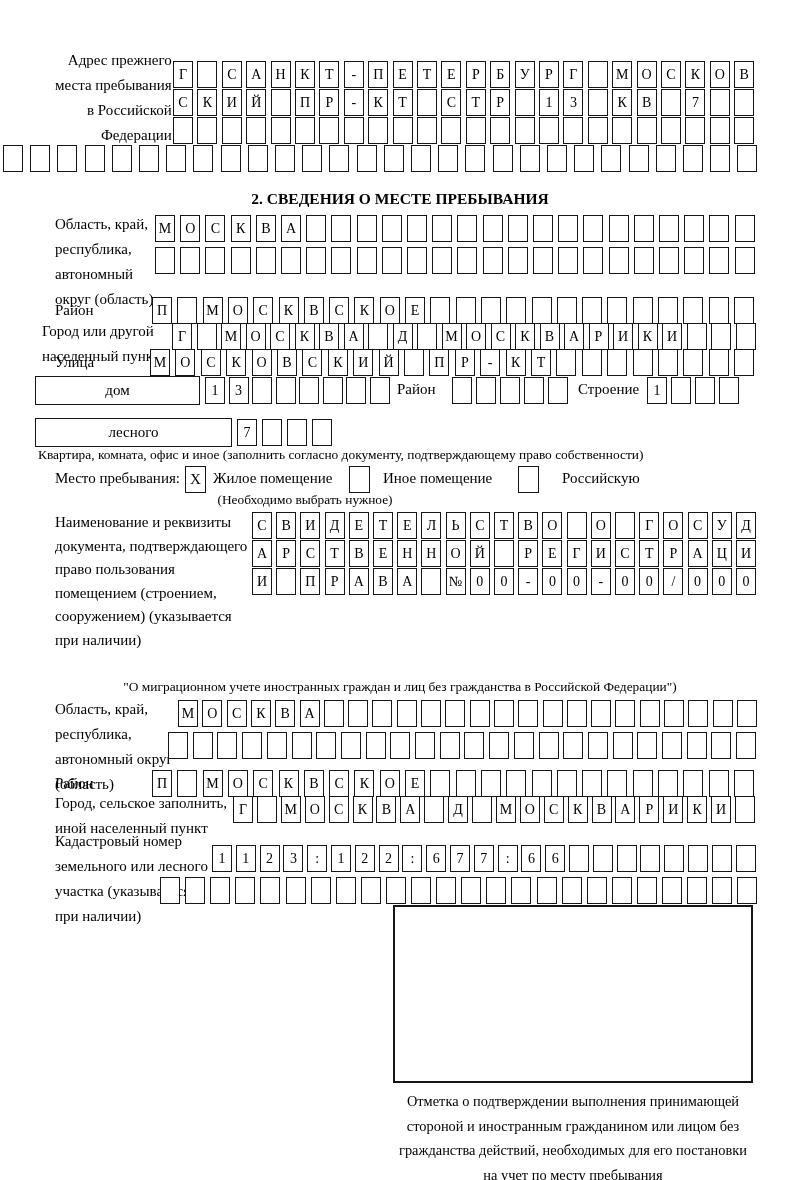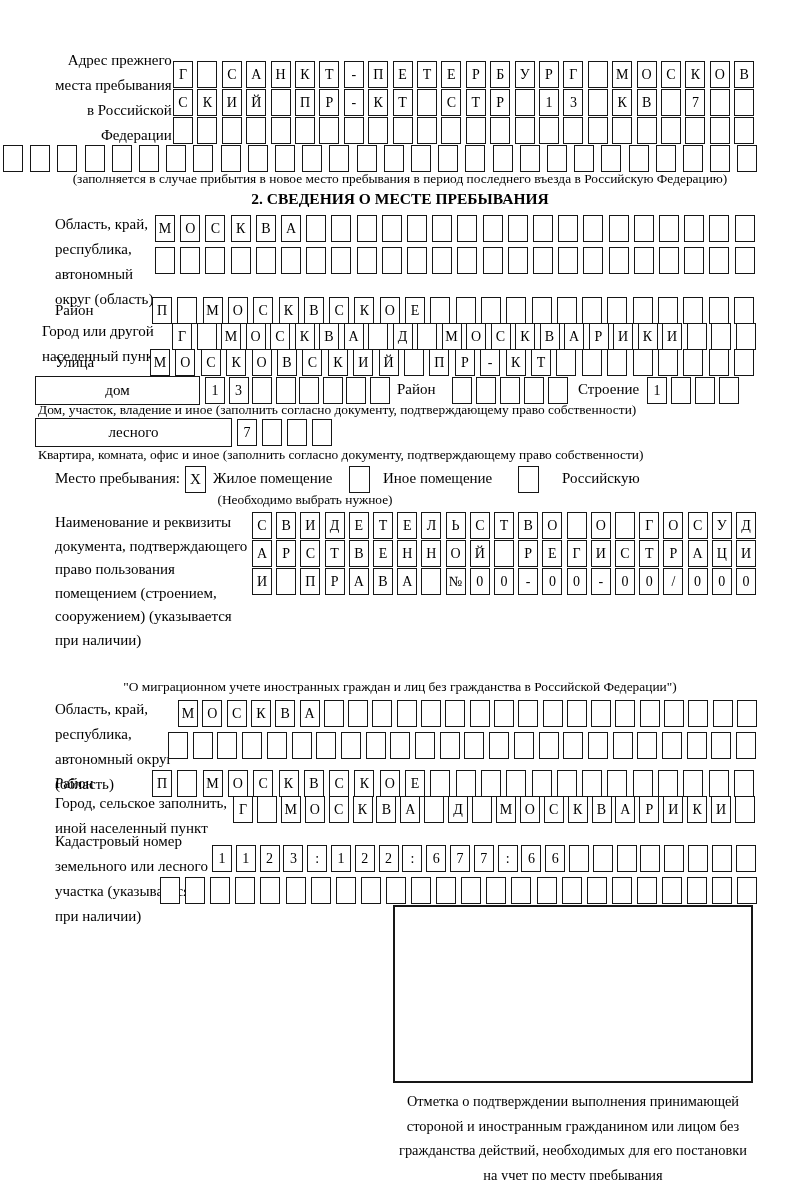--- a/index.html
+++ b/index.html
@@ -23,39 +23,37 @@
 </head>
 <body>
 
 <div class="page">
 
 
   <div class="lbl" style="left:55px;top:48px;text-align:right;">Адрес прежнего
 места пребывания
 в Российской
 Федерации</div>
-  <div class="cap center" style="top:171px;">(заполняется в случае прибытия в новое место пребывания в период последнего въезда в Российскую Федерацию)</div>
 
   <div class="title" style="top:190px;">2. СВЕДЕНИЯ О МЕСТЕ ПРЕБЫВАНИЯ</div>
 
   <div class="lbl" style="left:55px;top:212px;">Область, край,
 республика,
 автономный
 округ (область)</div>
   <div class="lbl" style="left:55px;top:298px;">Район</div>
   <div class="lbl" style="left:42px;top:319px;">Город или другой
 населенный пункт</div>
   <div class="lbl" style="left:55px;top:350px;">Улица</div>
 
   <div class="frame" style="left:35px;top:376px;width:165px;height:29px;">
     <span>дом</span>
   </div>
   <div class="inline-lbl" style="left:397px;top:381px;">Район</div>
   <div class="inline-lbl" style="left:578px;top:381px;">Строение</div>
-  <div class="cap" style="left:38px;top:402px;">Дом, участок, владение и иное (заполнить согласно документу, подтверждающему право собственности)</div>
 
   <div class="frame" style="left:35px;top:418px;width:197px;height:29px;">
     <span>лесного</span>
   </div>
   <div class="cap" style="left:38px;top:447px;">Квартира, комната, офис и иное (заполнить согласно документу, подтверждающему право собственности)</div>
 
   <div class="inline-lbl" style="left:55px;top:470px;">Место пребывания:</div>
   <div class="cbox chk" style="left:185px;top:466px;">X</div>
   <div class="inline-lbl" style="left:213px;top:470px;">Жилое помещение</div>
   <div class="cbox chk" style="left:349px;top:466px;"></div>

